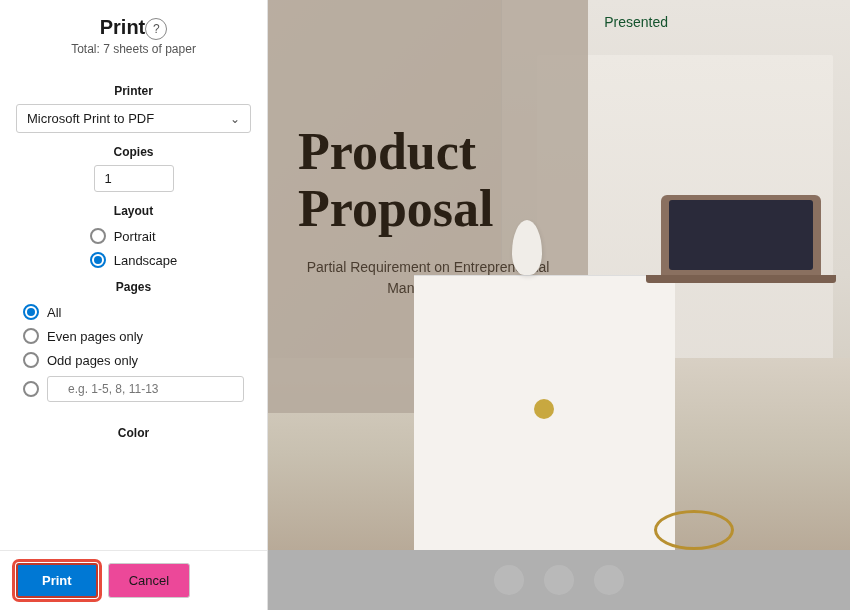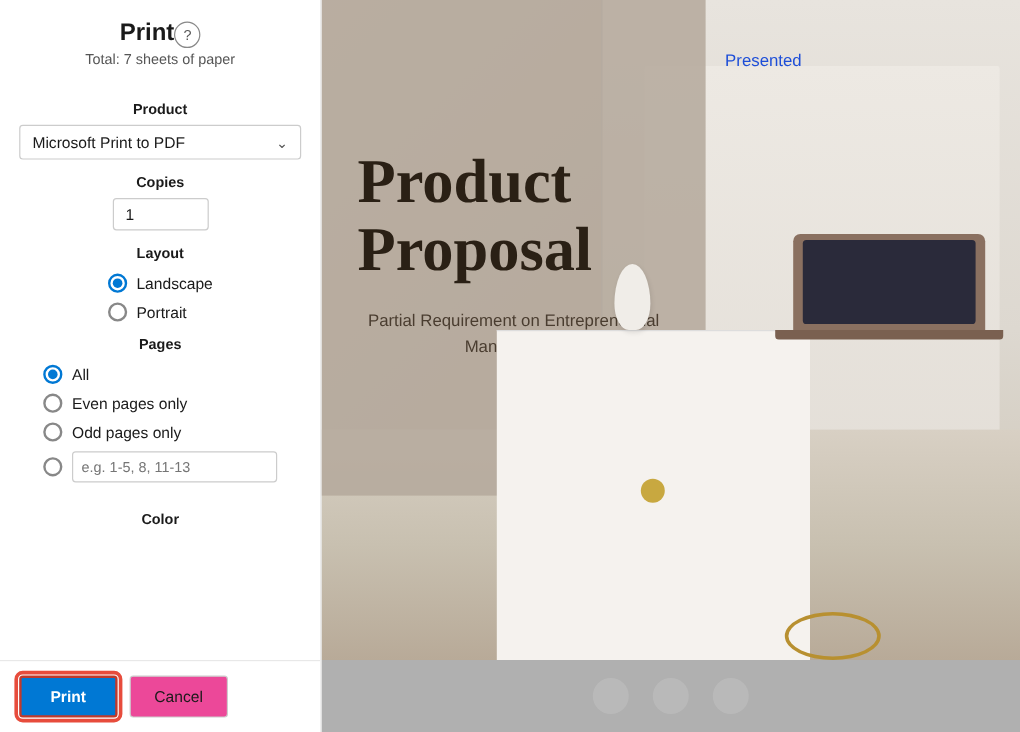--- a/index.html
+++ b/index.html
@@ -142,21 +142,21 @@
     }
 
     .radio-label {
       font-size: 13px;
       color: #1a1a1a;
     }
 
     .pages-custom-input {
       border: 1px solid #ccc;
       border-radius: 3px;
-      padding: 5px 7px;
+      padding: 5px 20px;
       font-size: 12px;
       color: #ef4444;
       width: 100%;
       outline: none;
       margin-left: 24px;
       width: calc(100% - 24px);
     }
 
     .pages-custom-row {
       display: flex;
@@ -284,24 +284,24 @@
       font-family: Georgia, 'Times New Roman', serif;
       font-size: 52px;
       font-weight: 700;
       color: #2a2015;
       line-height: 1.1;
       margin-bottom: 12px;
     }
 
     .slide-presented {
       position: absolute;
-      top: 42px;
+      top: 14px;
       right: -80px;
       font-size: 14px;
-      color: #1d4ed8;
+      color: #14532d;
       font-style: normal;
     }
 
     .slide-subtitle {
       font-size: 14px;
       color: #4a3d30;
       text-align: center;
       line-height: 1.5;
       margin-top: 8px;
     }
@@ -425,38 +425,38 @@
 <body>
 
 <div class="print-panel">
 
   <div class="print-header">
     <span class="print-title">Print</span>
     <button class="help-btn">?</button>
   </div>
   <div class="print-subtitle">Total: 7 sheets of paper</div>
 
-  <div class="section-label">Product</div>
+  <div class="section-label">Printer</div>
   <div class="printer-select">
     <span class="printer-select-text">Microsoft Print to PDF</span>
     <span class="chevron-icon">⌄</span>
   </div>
 
   <div class="section-label">Copies</div>
   <input class="copies-input" type="number" value="1" style="">
 
   <div class="section-label">Layout</div>
   <div class="radio-group">
     <div class="radio-item">
+      <div class="radio-circle"></div>
+      <span class="radio-label">Portrait</span>
+    </div>
+    <div class="radio-item">
       <div class="radio-circle checked"></div>
       <span class="radio-label">Landscape</span>
-    </div>
-    <div class="radio-item">
-      <div class="radio-circle"></div>
-      <span class="radio-label">Portrait</span>
     </div>
   </div>
 
   <div class="section-label">Pages</div>
   <div class="radio-group">
     <div class="radio-item">
       <div class="radio-circle checked"></div>
       <span class="radio-label">All</span>
     </div>
     <div class="radio-item">

